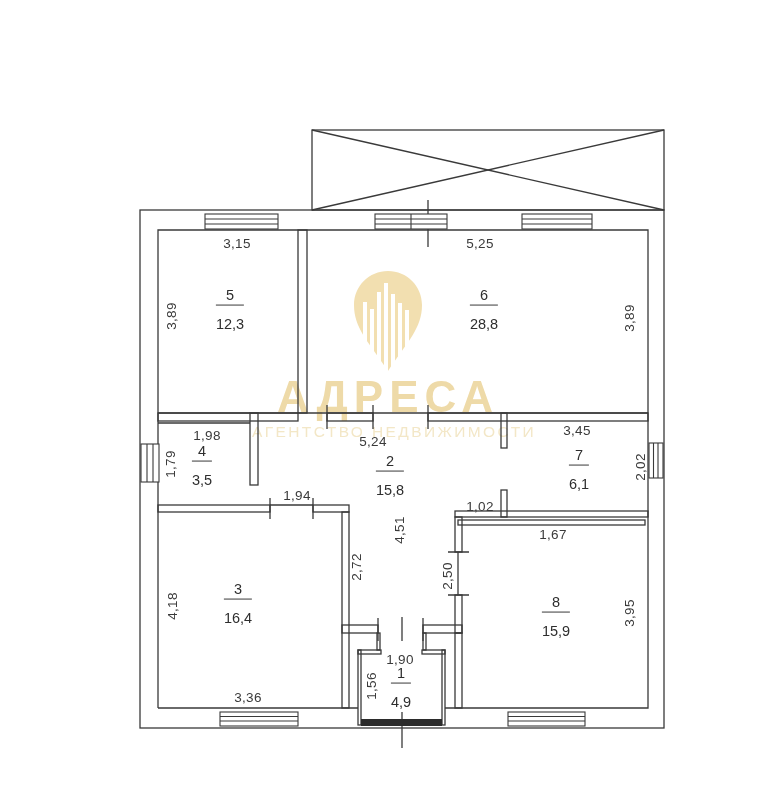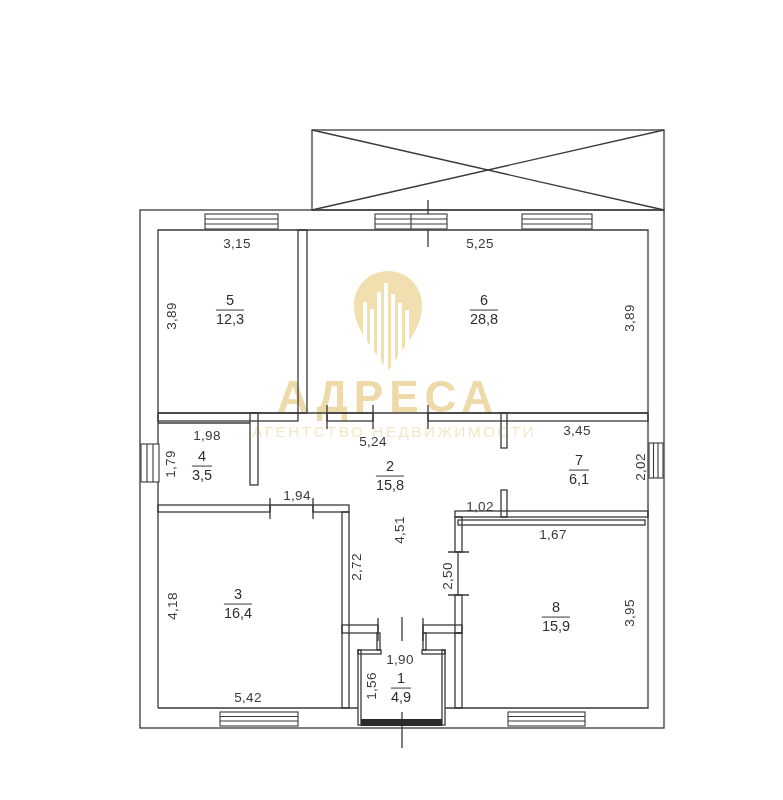--- a/index.html
+++ b/index.html
@@ -5,21 +5,21 @@
   html,body{margin:0;padding:0;background:#fff;}
   #stage{position:relative;width:783px;height:800px;background:#ffffff;overflow:hidden;
          font-family:"Liberation Sans", sans-serif;}
   #plan-svg{position:absolute;left:0;top:0;}
   .dim{position:absolute;transform:translate(-50%,-50%);font-size:13.5px;color:#3a3a3a;
        white-space:nowrap;letter-spacing:0.3px;}
   .dim.vert{transform:translate(-50%,-50%) rotate(-90deg);}
   .room-label{position:absolute;transform:translate(-50%,-50%);text-align:center;
        font-size:14.5px;color:#2e2e2e;line-height:1.1;}
   .room-label .num{display:block;border-bottom:1.4px solid #3a3a3a;padding:0 6px 1px 6px;}
-  .room-label .area{display:block;padding-top:1px;}
+  .room-label .area{display:block;padding-top:11px;}
 </style>
 </head>
 <body>
 
 <div id="stage">
 
   <svg id="plan-svg" width="783" height="800" viewBox="0 0 783 800">
 
     <g>
       <path d="M388,271 c19,0 34,15 34,34 c0,23 -14,36 -34,66 c-20,-30 -34,-43 -34,-66 c0,-19 15,-34 34,-34 z" fill="#f2dfb0"></path>
@@ -169,21 +169,21 @@
   </div>
 
   <div class="dim" style="left:237px;top:243px">3,15</div>
   <div class="dim" style="left:480px;top:243px">5,25</div>
   <div class="dim" style="left:207px;top:435px">1,98</div>
   <div class="dim" style="left:373px;top:441px">5,24</div>
   <div class="dim" style="left:577px;top:430px">3,45</div>
   <div class="dim" style="left:297px;top:495px">1,94</div>
   <div class="dim" style="left:480px;top:506px">1,02</div>
   <div class="dim" style="left:553px;top:534px">1,67</div>
-  <div class="dim" style="left:248px;top:697px">5,42</div>
+  <div class="dim" style="left:248px;top:697px">3,36</div>
   <div class="dim" style="left:400px;top:659px">1,90</div>
 
   <div class="dim vert" style="left:171px;top:316px">3,89</div>
   <div class="dim vert" style="left:629px;top:318px">3,89</div>
   <div class="dim vert" style="left:170px;top:464px">1,79</div>
   <div class="dim vert" style="left:640px;top:467px">2,02</div>
   <div class="dim vert" style="left:399px;top:530px">4,51</div>
   <div class="dim vert" style="left:356px;top:567px">2,72</div>
   <div class="dim vert" style="left:447px;top:576px">2,50</div>
   <div class="dim vert" style="left:629px;top:613px">3,95</div>

